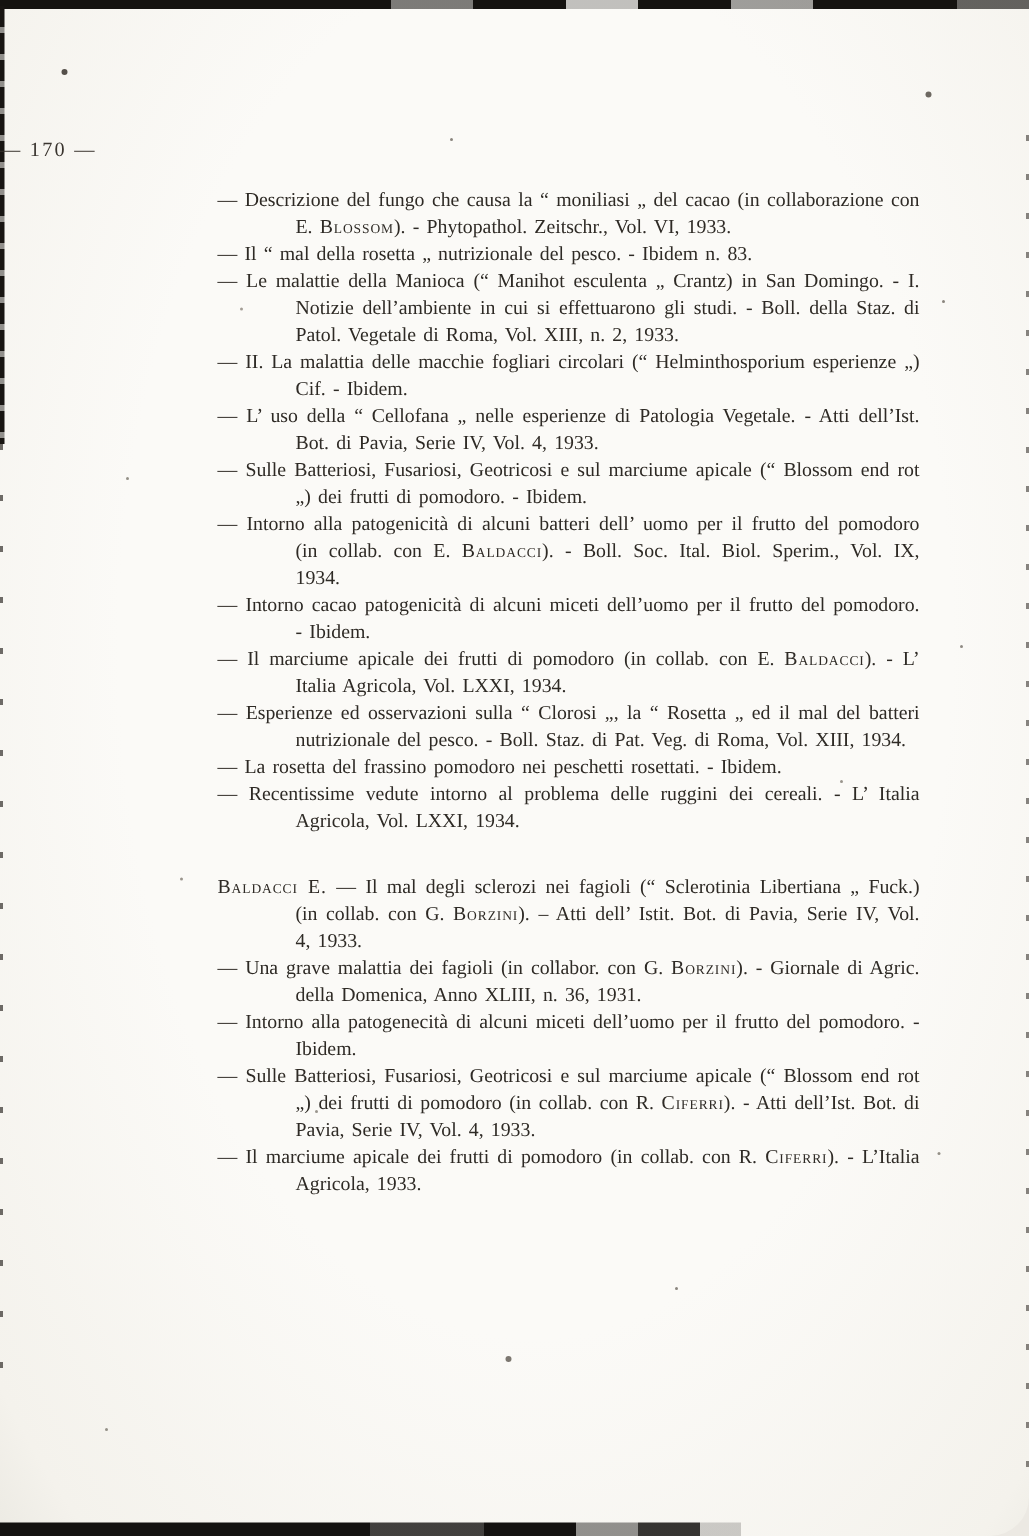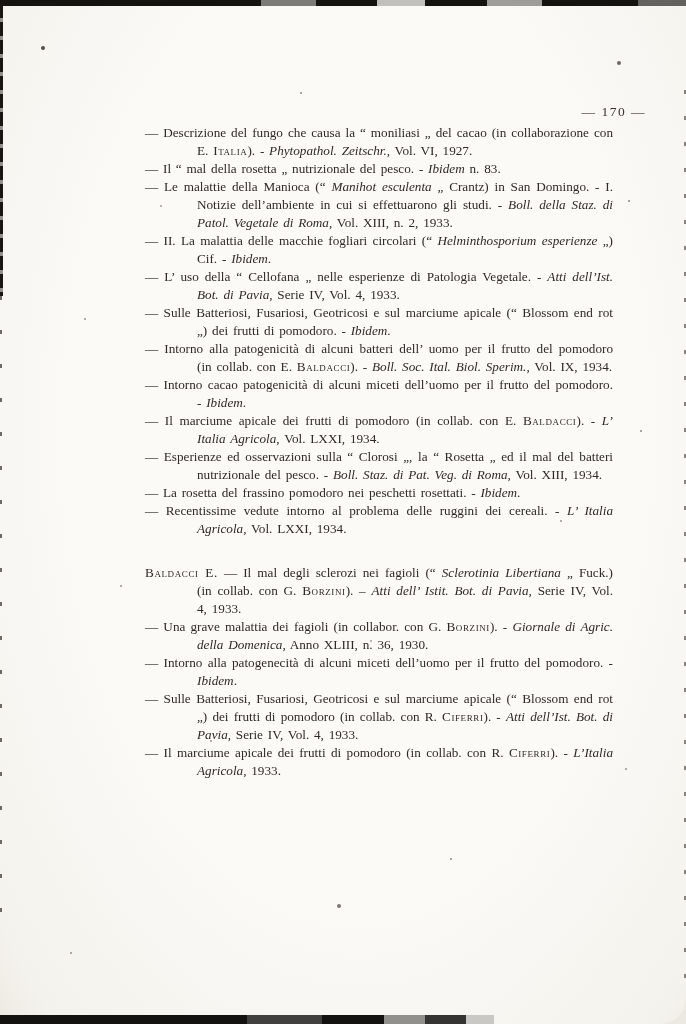--- a/index.html
+++ b/index.html
@@ -43,63 +43,63 @@
   .scan-noise{
     position:absolute;top:0;left:0;width:2px;height:2px;border-radius:50%;background:transparent;
     box-shadow:
       42px 47px 0 1px #55504a, 300px 92px 0 #8a857e, 618px 62px 0 1px #6d6861,
       84px 318px 0 #949087, 628px 200px 0 #8a857e, 120px 585px 0 #9a958d,
       338px 905px 0 1px #7c7770, 450px 858px 0 #8a857e, 625px 768px 0 #949087,
       70px 952px 0 #949087, 560px 520px 0 #9a958d, 210px 740px 0 #9a958d,
       640px 430px 0 #8f8a83, 370px 640px 0 #a39e96, 160px 205px 0 #a39e96;
   }
   .page-number{
-    position:absolute;top:104px;left:0;width:646px;
-    text-align:right;font-size:13.5px;letter-spacing:1.5px;color:#3a352f;
+    position:absolute;top:92px;left:0;width:646px;
+    text-align:left;font-size:13.5px;letter-spacing:1.5px;color:#3a352f;
   }
   .biblio{
     position:absolute;top:124px;left:145px;width:468px;
     font-size:13.2px;line-height:18px;color:#2e2a25;
     text-align:justify;
   }
   .group{margin:0;}
   .group-2{margin-top:26px;}
   .entry{margin:0;padding-left:52px;text-indent:-52px;word-spacing:1.5px;}
-  .seg-i{font-style:italic;}
+  .seg-i{}
   .seg-c{font-variant:small-caps;letter-spacing:.6px;}
 </style>
 </head>
 <body>
 
 <div class="page">
   <div class="edge-top"></div>
   <div class="edge-left"></div>
   <div class="edge-left-specks"></div>
   <div class="edge-bottom"></div>
   <div class="edge-right-specks"></div>
   <div class="scan-noise"></div>
 
   <div class="page-number">— 170 —</div>
 
   <div class="biblio">
     <div class="group group-1">
-        <p class="entry"><span class="seg-n">— Descrizione del fungo che causa la “ moniliasi „ del cacao (in collaborazione con E. </span><span class="seg-c">Italia</span><span class="seg-n">). - </span><span class="seg-i">Phytopathol. Zeitschr.</span><span class="seg-n">, Vol. VI, 1927.</span></p>
+        <p class="entry"><span class="seg-n">— Descrizione del fungo che causa la “ moniliasi „ del cacao (in collaborazione con E. </span><span class="seg-c">Blossom</span><span class="seg-n">). - </span><span class="seg-i">Phytopathol. Zeitschr.</span><span class="seg-n">, Vol. VI, 1933.</span></p>
         <p class="entry"><span class="seg-n">— Il “ mal della rosetta „ nutrizionale del pesco. - </span><span class="seg-i">Ibidem</span><span class="seg-n"> n. 83.</span></p>
         <p class="entry"><span class="seg-n">— Le malattie della Manioca (“ </span><span class="seg-i">Manihot esculenta</span><span class="seg-n"> „ Crantz) in San Domingo. - I. Notizie dell’ambiente in cui si effettuarono gli studi. - </span><span class="seg-i">Boll. della Staz. di Patol. Vegetale di Roma</span><span class="seg-n">, Vol. XIII, n. 2, 1933.</span></p>
         <p class="entry"><span class="seg-n">— II. La malattia delle macchie fogliari circolari (“ </span><span class="seg-i">Helminthosporium esperienze</span><span class="seg-n"> „) Cif. - </span><span class="seg-i">Ibidem</span><span class="seg-n">.</span></p>
         <p class="entry"><span class="seg-n">— L’ uso della “ Cellofana „ nelle esperienze di Patologia Vegetale. - </span><span class="seg-i">Atti dell’Ist. Bot. di Pavia</span><span class="seg-n">, Serie IV, Vol. 4, 1933.</span></p>
         <p class="entry"><span class="seg-n">— Sulle Batteriosi, Fusariosi, Geotricosi e sul marciume apicale (“ Blossom end rot „) dei frutti di pomodoro. - </span><span class="seg-i">Ibidem</span><span class="seg-n">.</span></p>
         <p class="entry"><span class="seg-n">— Intorno alla patogenicità di alcuni batteri dell’ uomo per il frutto del pomodoro (in collab. con E. </span><span class="seg-c">Baldacci</span><span class="seg-n">). - </span><span class="seg-i">Boll. Soc. Ital. Biol. Sperim.</span><span class="seg-n">, Vol. IX, 1934.</span></p>
         <p class="entry"><span class="seg-n">— Intorno cacao patogenicità di alcuni miceti dell’uomo per il frutto del pomodoro. - </span><span class="seg-i">Ibidem</span><span class="seg-n">.</span></p>
         <p class="entry"><span class="seg-n">— Il marciume apicale dei frutti di pomodoro (in collab. con E. </span><span class="seg-c">Baldacci</span><span class="seg-n">). - </span><span class="seg-i">L’ Italia Agricola</span><span class="seg-n">, Vol. LXXI, 1934.</span></p>
         <p class="entry"><span class="seg-n">— Esperienze ed osservazioni sulla “ Clorosi „, la “ Rosetta „ ed il mal del batteri nutrizionale del pesco. - </span><span class="seg-i">Boll. Staz. di Pat. Veg. di Roma</span><span class="seg-n">, Vol. XIII, 1934.</span></p>
         <p class="entry"><span class="seg-n">— La rosetta del frassino pomodoro nei peschetti rosettati. - </span><span class="seg-i">Ibidem</span><span class="seg-n">.</span></p>
         <p class="entry"><span class="seg-n">— Recentissime vedute intorno al problema delle ruggini dei cereali. - </span><span class="seg-i">L’ Italia Agricola</span><span class="seg-n">, Vol. LXXI, 1934.</span></p>
       </div>
     <div class="group group-2">
         <p class="entry"><span class="seg-c">Baldacci E.</span><span class="seg-n"> — Il mal degli sclerozi nei fagioli (“ </span><span class="seg-i">Sclerotinia Libertiana</span><span class="seg-n"> „ Fuck.) (in collab. con G. </span><span class="seg-c">Borzini</span><span class="seg-n">). – </span><span class="seg-i">Atti dell’ Istit. Bot. di Pavia</span><span class="seg-n">, Serie IV, Vol. 4, 1933.</span></p>
-        <p class="entry"><span class="seg-n">— Una grave malattia dei fagioli (in collabor. con G. </span><span class="seg-c">Borzini</span><span class="seg-n">). - </span><span class="seg-i">Giornale di Agric. della Domenica</span><span class="seg-n">, Anno XLIII, n. 36, 1930.</span></p>
+        <p class="entry"><span class="seg-n">— Una grave malattia dei fagioli (in collabor. con G. </span><span class="seg-c">Borzini</span><span class="seg-n">). - </span><span class="seg-i">Giornale di Agric. della Domenica</span><span class="seg-n">, Anno XLIII, n. 36, 1931.</span></p>
         <p class="entry"><span class="seg-n">— Intorno alla patogenecità di alcuni miceti dell’uomo per il frutto del pomodoro. - </span><span class="seg-i">Ibidem</span><span class="seg-n">.</span></p>
         <p class="entry"><span class="seg-n">— Sulle Batteriosi, Fusariosi, Geotricosi e sul marciume apicale (“ Blossom end rot „) dei frutti di pomodoro (in collab. con R. </span><span class="seg-c">Ciferri</span><span class="seg-n">). - </span><span class="seg-i">Atti dell’Ist. Bot. di Pavia</span><span class="seg-n">, Serie IV, Vol. 4, 1933.</span></p>
         <p class="entry"><span class="seg-n">— Il marciume apicale dei frutti di pomodoro (in collab. con R. </span><span class="seg-c">Ciferri</span><span class="seg-n">). - </span><span class="seg-i">L’Italia Agricola</span><span class="seg-n">, 1933.</span></p>
       </div>
   </div>
 </div>
 
 </body></html>

